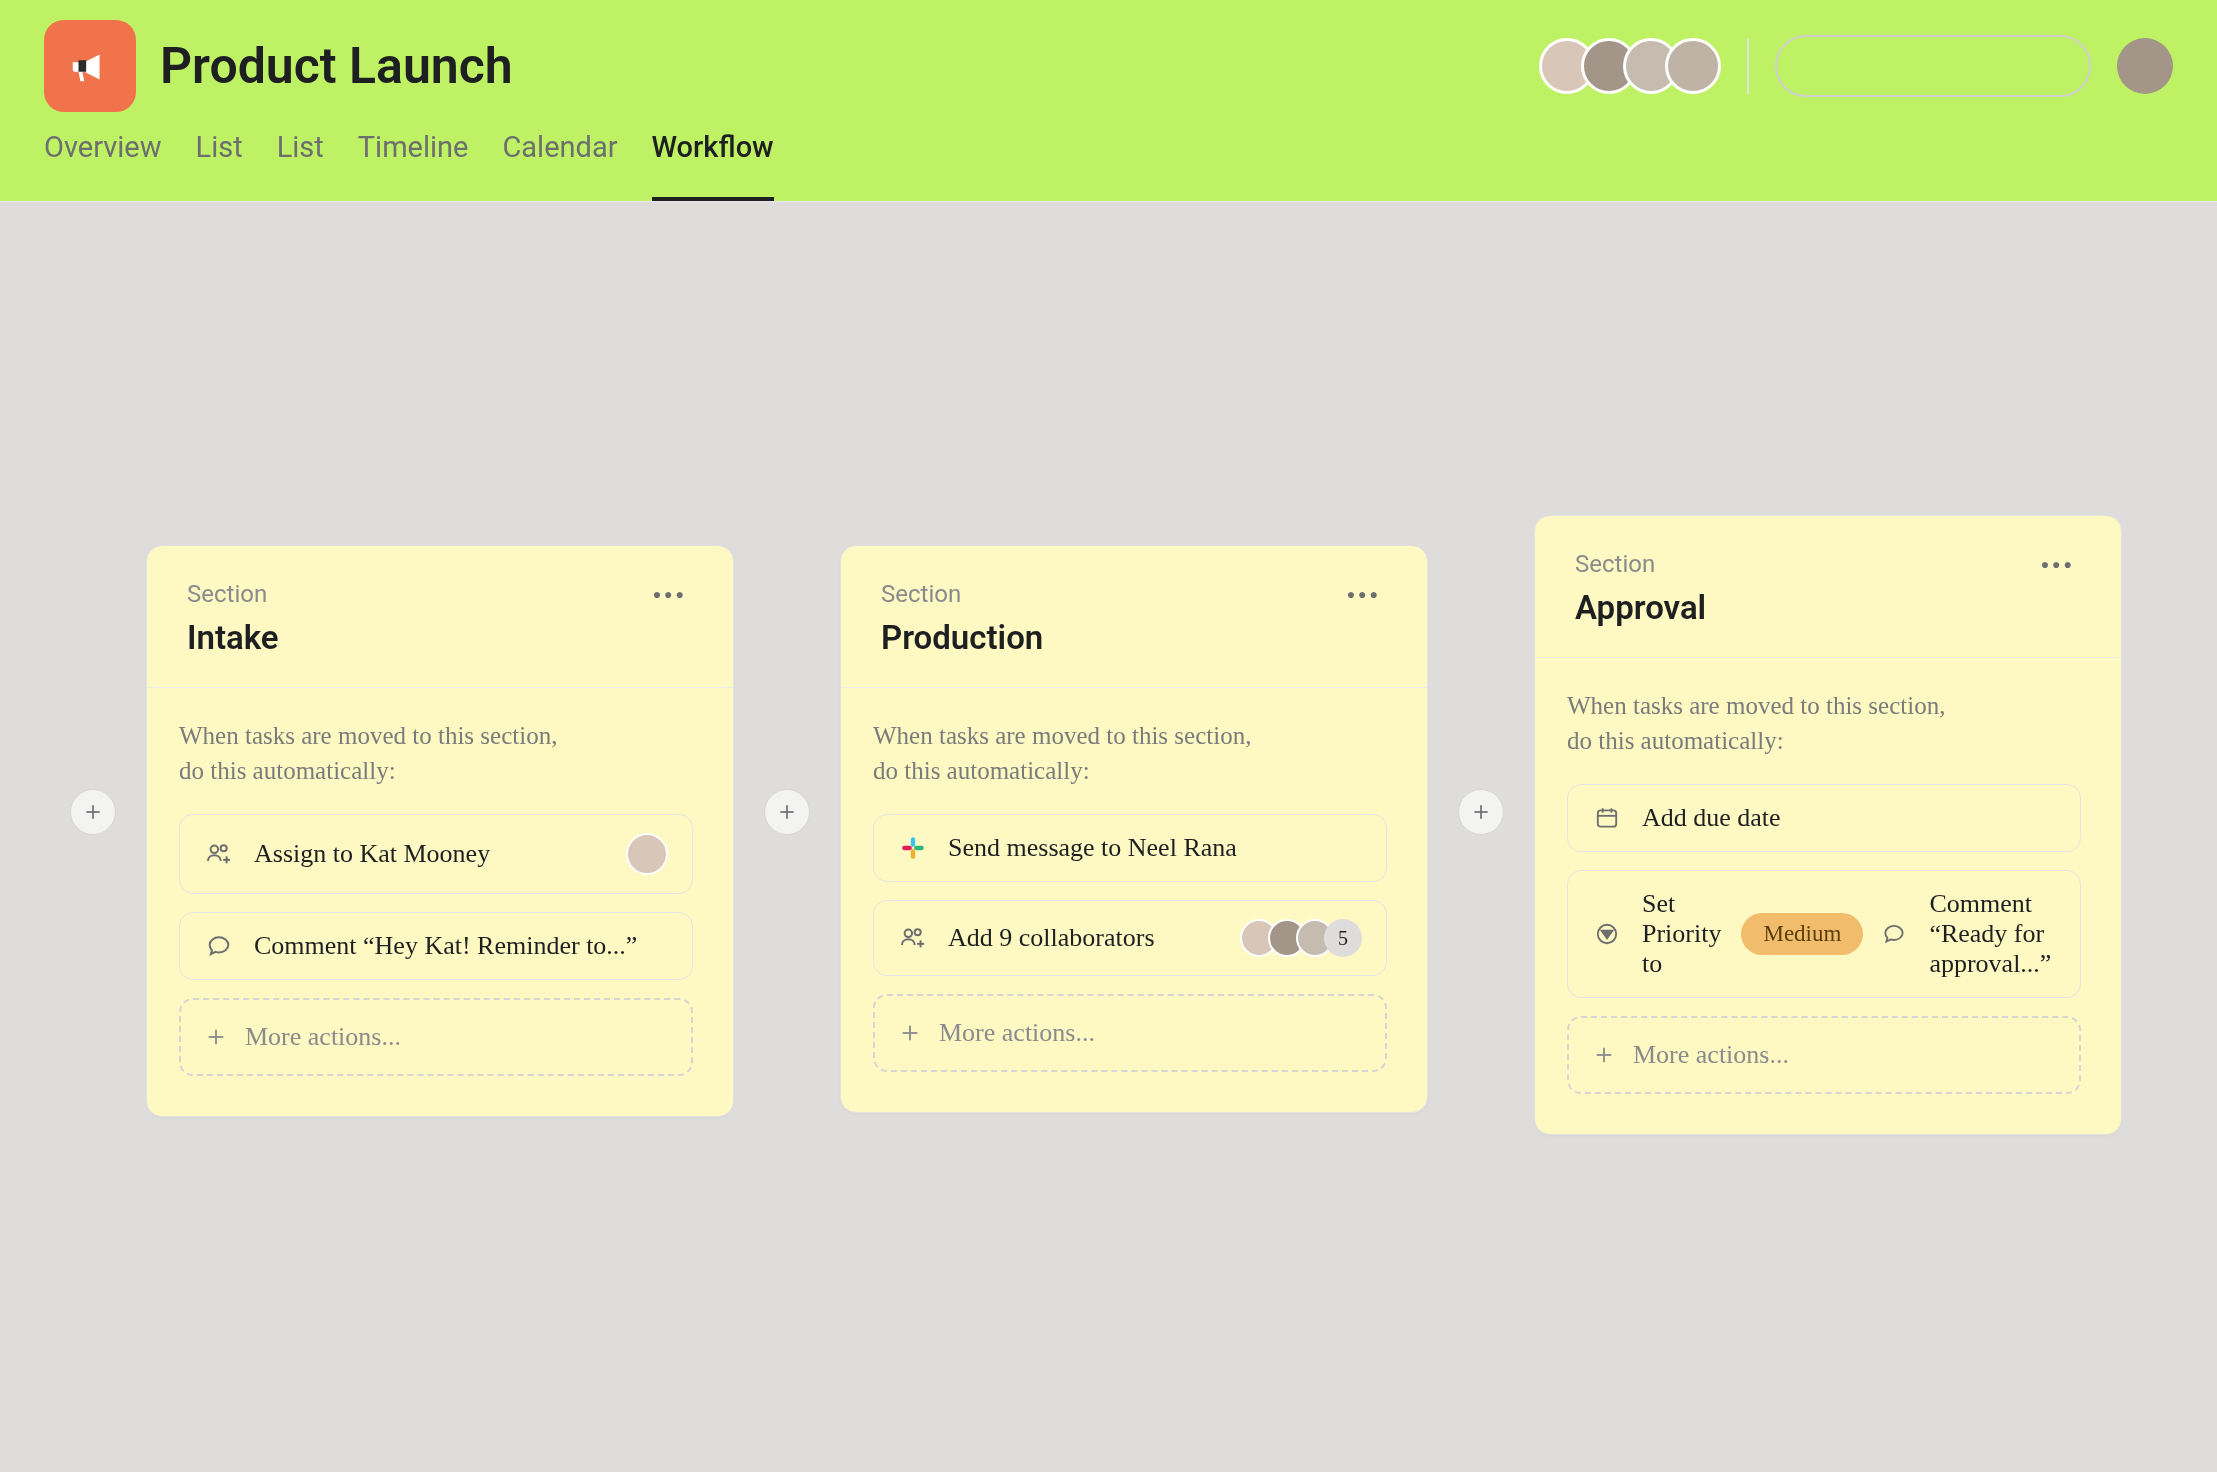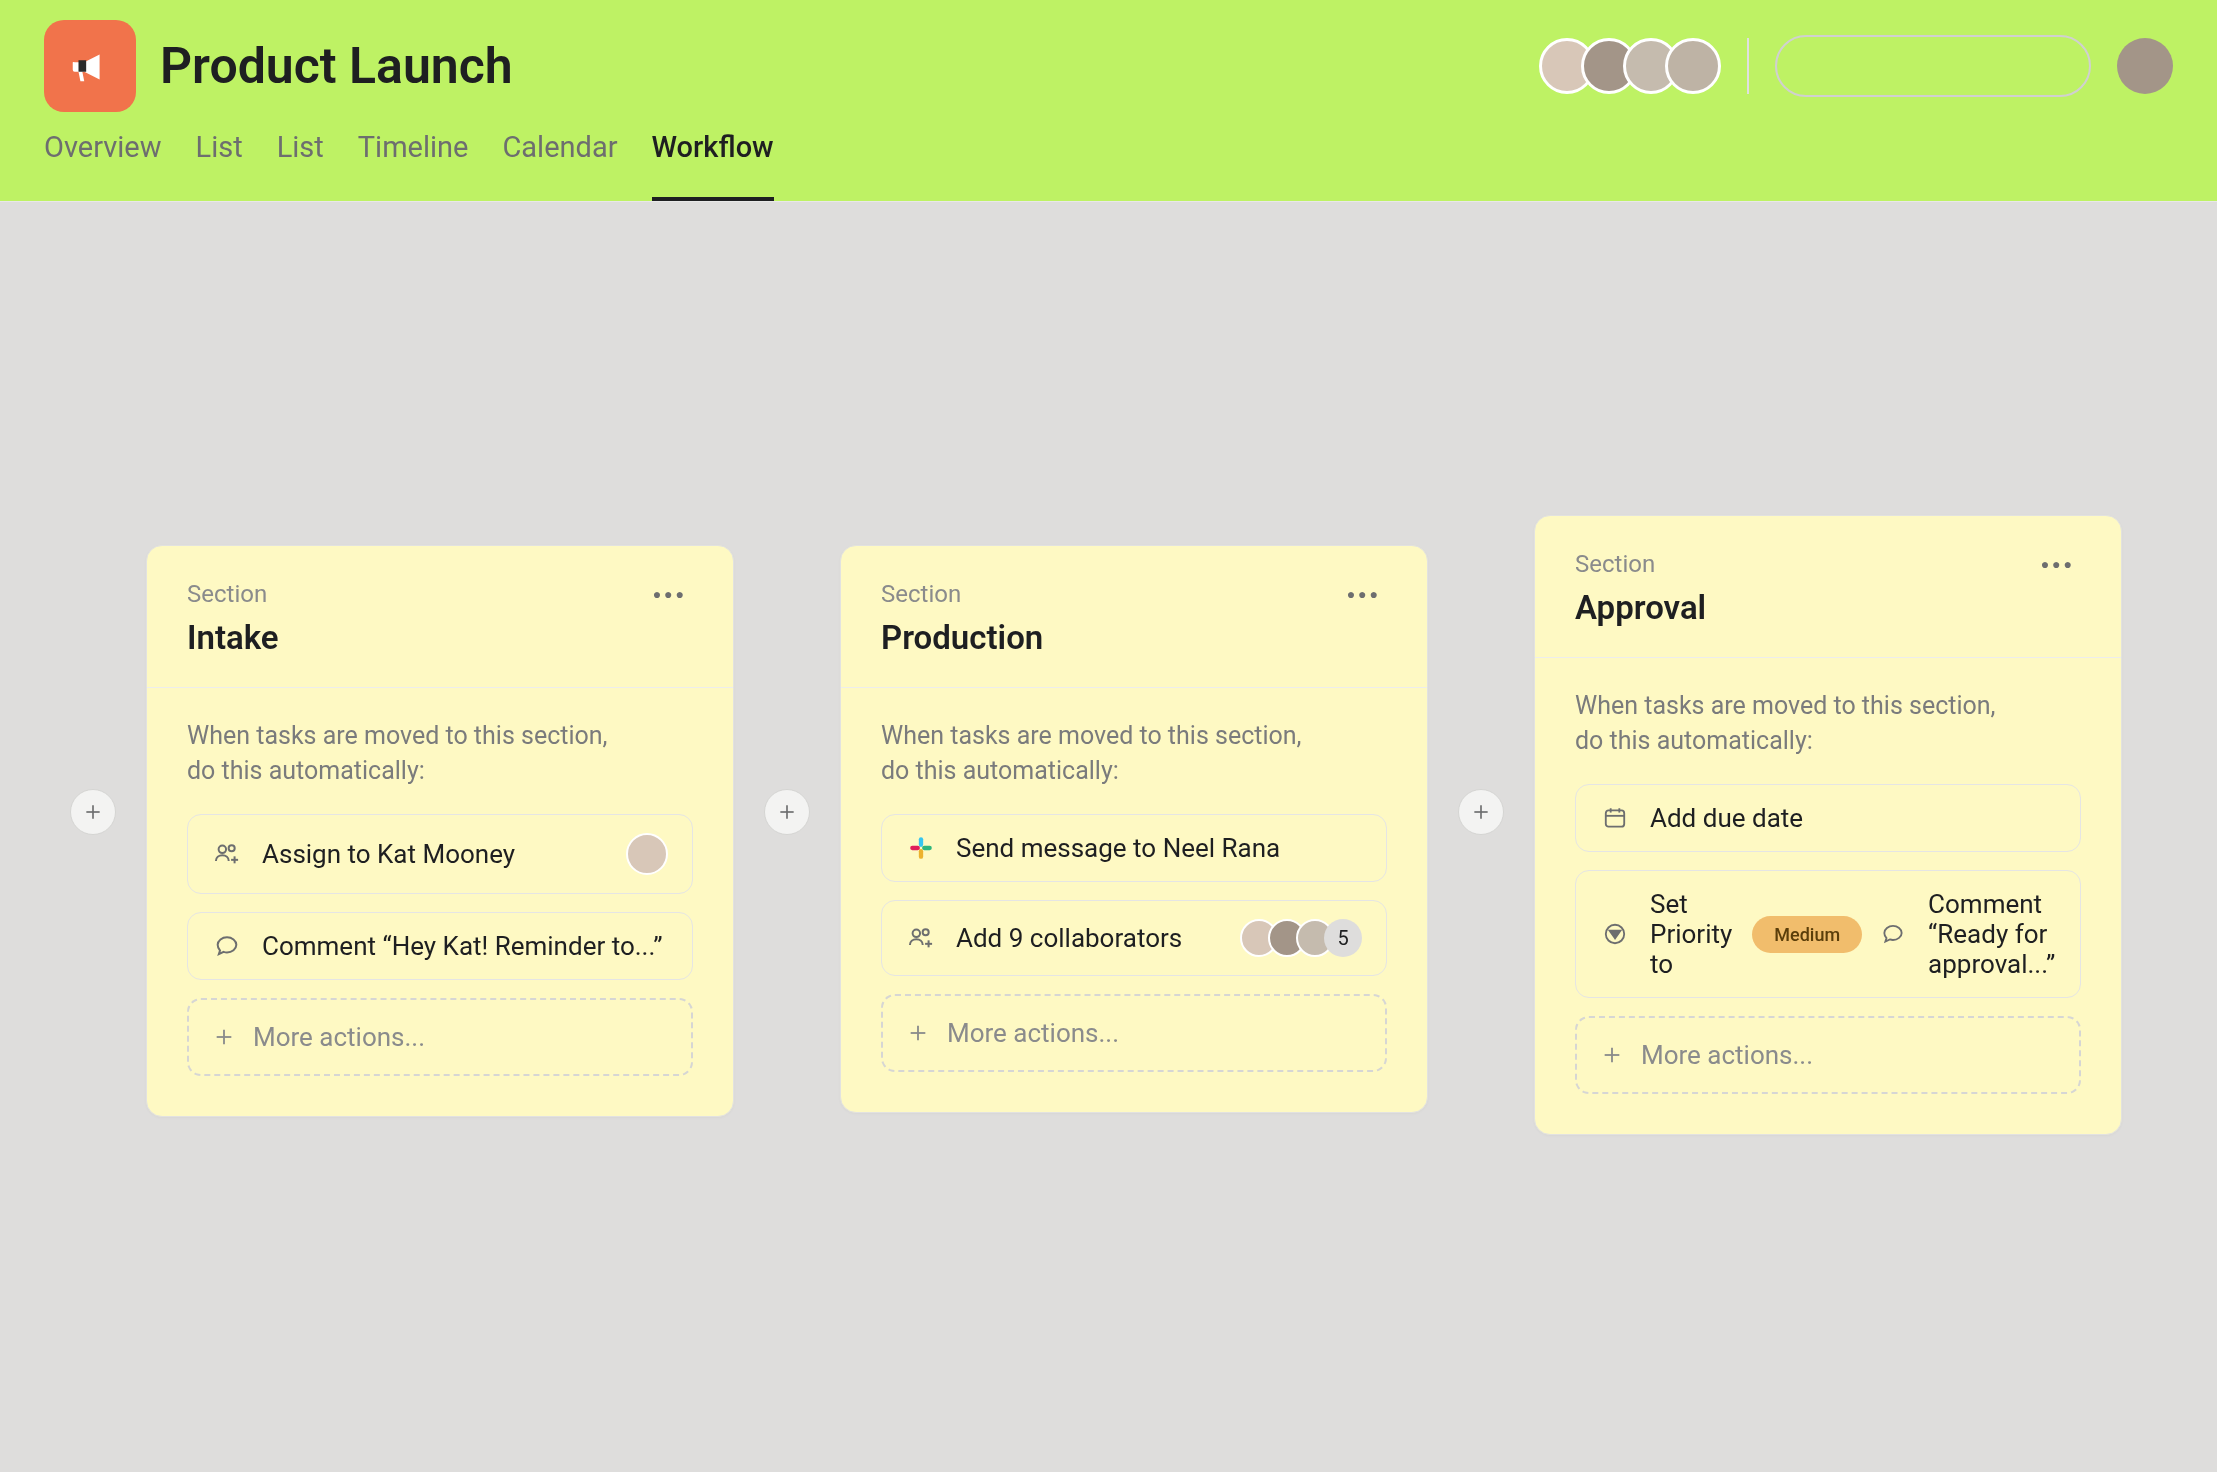--- a/index.html
+++ b/index.html
@@ -167,21 +167,22 @@
   }
   .dots {
     color: #6d6e6f;
     font-size: 14px;
     letter-spacing: 3px;
     cursor: pointer;
     padding: 6px;
     font-weight: 900;
   }
   .card-body {
-    padding: 30px 40px 40px 40px;
+    padding: 30px 40px 40px 32px;
+    font-family: Liberation Serif, serif;
   }
   .trigger-text {
     font-size: 25px;
     color: #7a7b7c;
     line-height: 1.4;
     margin-bottom: 26px;
   }
   .rule {
     border: 1px solid #e5e5e4;
     border-radius: 14px;
@@ -203,21 +204,21 @@
     display: flex;
     align-items: center;
     gap: 18px;
     color: #8a8b8c;
     font-size: 26px;
     cursor: pointer;
   }
   .badge {
     background: #f1bd6c;
     color: #5b3e0a;
-    font-size: 18px;
+    font-size: 23px;
     font-weight: 500;
     padding: 8px 22px;
     border-radius: 22px;
   }
   .count-chip {
     width: 38px;
     height: 38px;
     border-radius: 50%;
     background: #dedddc;
     display: flex;

